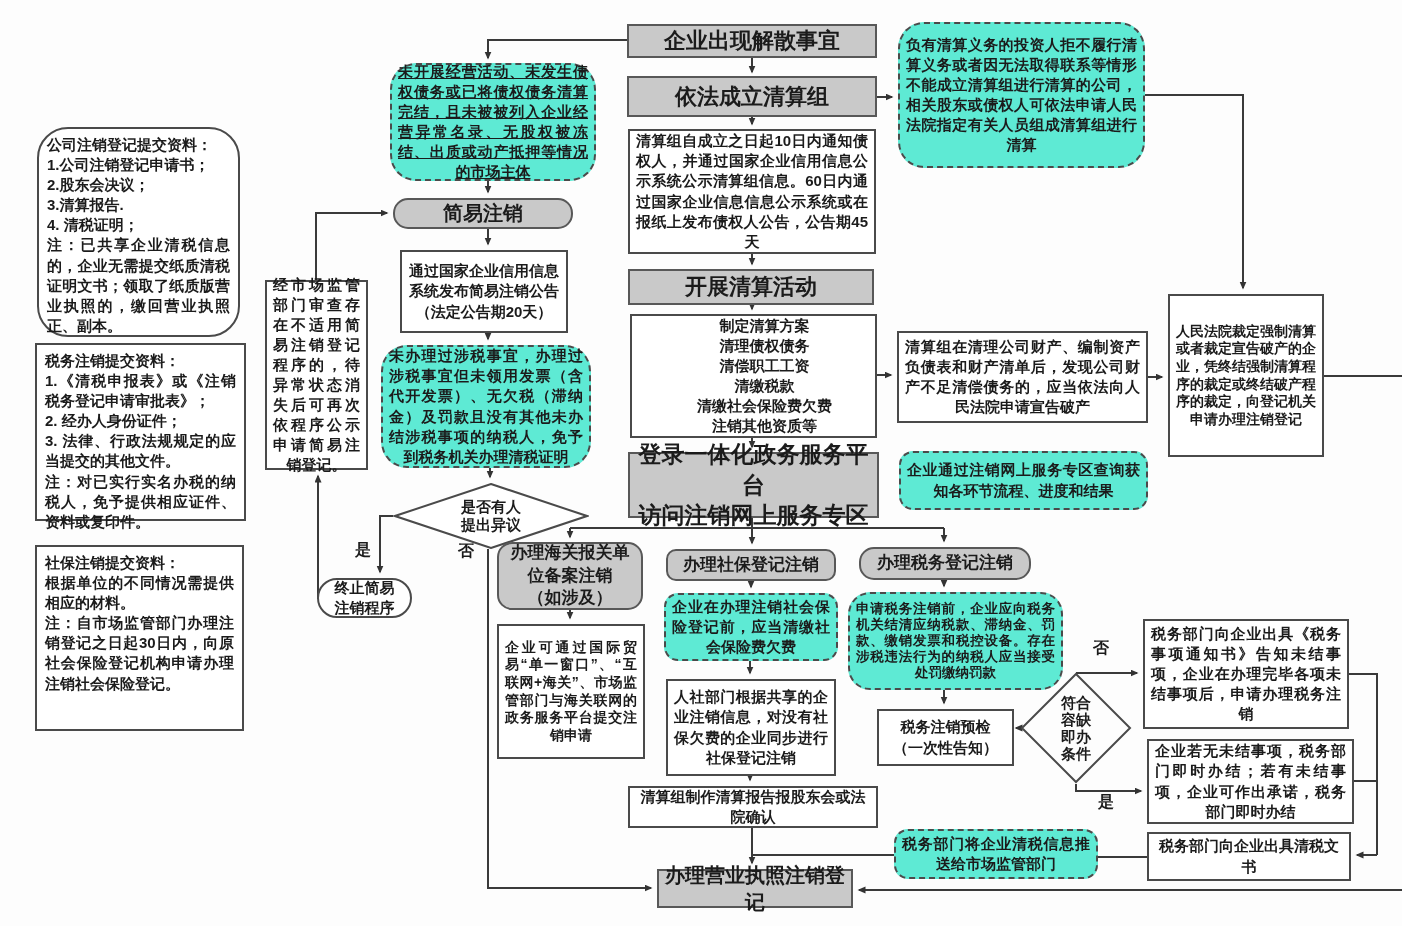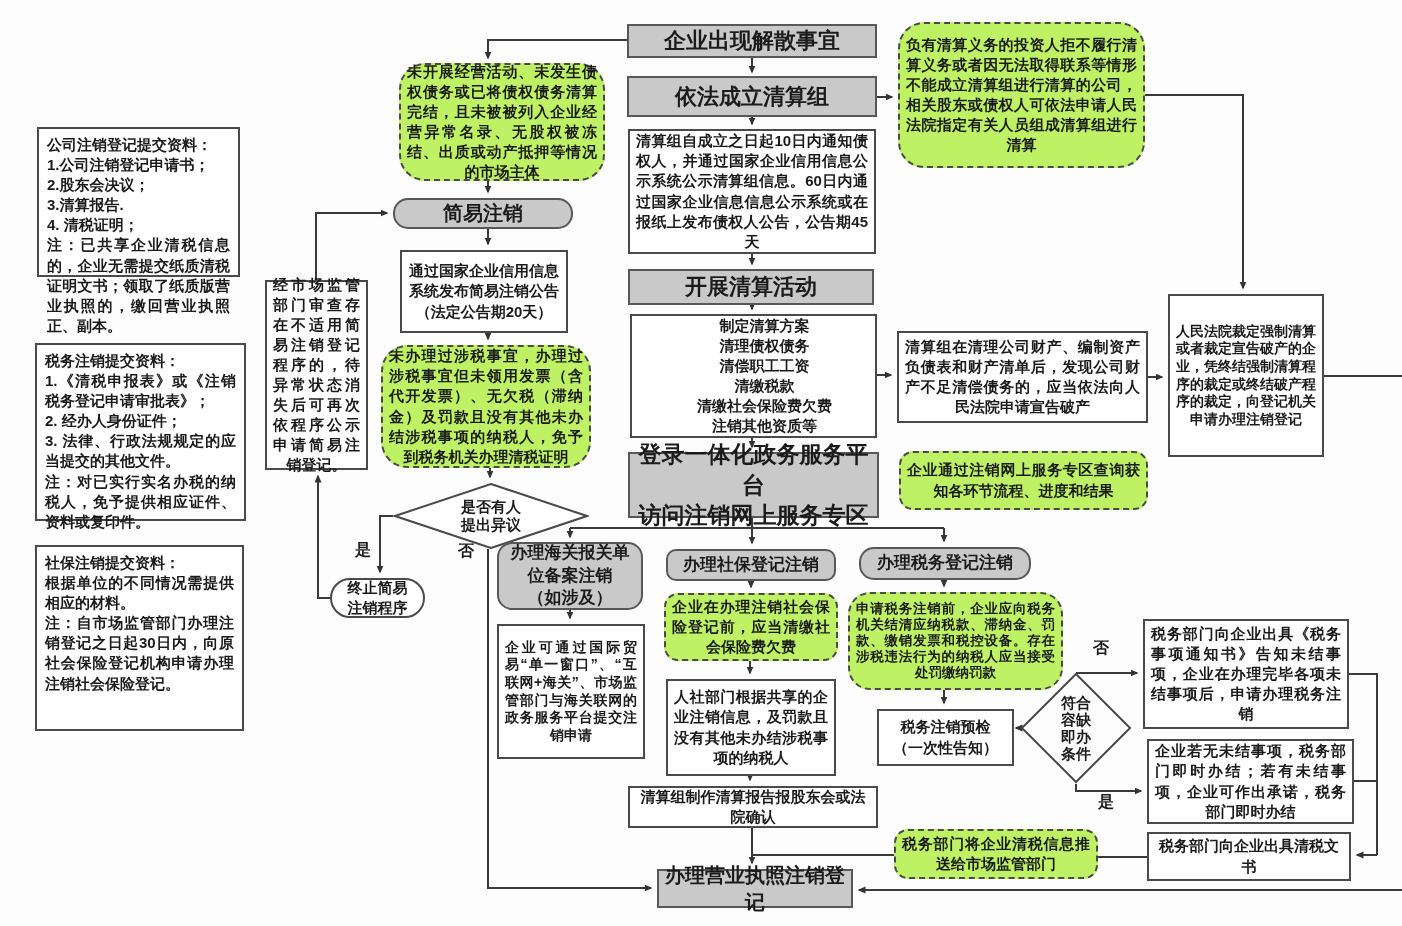--- a/index.html
+++ b/index.html
@@ -10,21 +10,21 @@
   #wires{position:absolute;left:0;top:0;width:1402px;height:926px;z-index:1;}
   .node{
     position:absolute;box-sizing:border-box;z-index:2;
     display:flex;align-items:center;justify-content:center;
     font-weight:bold;line-height:1.34;font-size:15px;
     padding:3px 6px;white-space:pre-line;
   }
   .white{background:#ffffff;border:2px solid #4a4a4a;}
   .gray{background:#c9c9c9;border:2px solid #585858;}
   .gray-round{background:#c9c9c9;border:2px solid #585858;border-radius:15px;}
-  .dashed{background:#bef264;border:2px dashed #4a4a4a;border-radius:26px;}
+  .dashed{background:#5eead4;border:2px dashed #4a4a4a;border-radius:26px;}
   .r14{border-radius:14px;}
   .center{text-align:center;}
   .para{text-align:justify;text-align-last:center;}
   .note{text-align:justify;text-align-last:left;align-items:flex-start;padding:6px 8px;}
   .h22{font-size:22px;}
   .h21{font-size:23px;}
   .h20{font-size:20px;}
   .h17{font-size:17px;}
   .f14{font-size:14px;line-height:1.26;}
   .f135{font-size:13.5px;line-height:1.2;}
@@ -83,21 +83,21 @@
       <path d="M877 375 H891" marker-end="url(#arr)"></path>
       <path d="M1148 377 H1162" marker-end="url(#arr)"></path>
       <path d="M1324 376 H1445 V890 H859" marker-end="url(#arr)"></path>
       <path d="M1349 674 H1377 V855"></path>
       <path d="M1354 781 H1377"></path>
       <path d="M1377 855 H1357" marker-end="url(#arr)"></path>
       <path d="M1147 857 H1098"></path>
     </g>
   </svg>
 
-  <div class="node white note" style="left:37px;top:127px;width:203px;height:150px;">公司注销登记提交资料：
+  <div class="node white note" style="left:37px;top:127px;width:203px;height:210px;border-radius:31px;">公司注销登记提交资料：
 1.公司注销登记申请书；
 2.股东会决议；
 3.清算报告.
 4. 清税证明；
 注：已共享企业清税信息的，企业无需提交纸质清税证明文书；领取了纸质版营业执照的，缴回营业执照正、副本。</div>
   <div class="node white note" style="left:35px;top:343px;width:211px;height:178px;">税务注销提交资料：
 1.《清税申报表》或《注销税务登记申请审批表》；
 2. 经办人身份证件；
 3. 法律、行政法规规定的应当提交的其他文件。
 注：对已实行实名办税的纳税人，免予提供相应证件、资料或复印件。</div>
@@ -115,44 +115,44 @@
 清偿职工工资
 清缴税款
 清缴社会保险费欠费
 注销其他资质等</div>
   <div class="node white para" style="left:897px;top:331px;width:251px;height:92px;">清算组在清理公司财产、编制资产负债表和财产清单后，发现公司财产不足清偿债务的，应当依法向人民法院申请宣告破产</div>
   <div class="node white para f14" style="left:1168px;top:294px;width:156px;height:163px;">人民法院裁定强制清算或者裁定宣告破产的企业，凭终结强制清算程序的裁定或终结破产程序的裁定，向登记机关申请办理注销登记</div>
   <div class="node gray center h21" style="left:628px;top:452px;width:251px;height:66px;">登录一体化政务服务平台
 访问注销网上服务专区</div>
   <div class="node dashed para r14" style="left:899px;top:451px;width:249px;height:59px;">企业通过注销网上服务专区查询获知各环节流程、进度和结果</div>
 
-  <div class="node dashed para" style="left:399px;top:63px;width:206px;height:118px;">未开展经营活动、未发生债权债务或已将债权债务清算完结，且未被被列入企业经营异常名录、无股权被冻结、出质或动产抵押等情况的市场主体</div>
+  <div class="node dashed para" style="left:390px;top:63px;width:206px;height:118px;text-decoration:underline;">未开展经营活动、未发生债权债务或已将债权债务清算完结，且未被被列入企业经营异常名录、无股权被冻结、出质或动产抵押等情况的市场主体</div>
   <div class="node gray-round center h20" style="left:393px;top:198px;width:180px;height:31px;">简易注销</div>
   <div class="node white center" style="left:400px;top:250px;width:168px;height:83px;">通过国家企业信用信息系统发布简易注销公告
 （法定公告期20天）</div>
   <div class="node white para" style="left:265px;top:280px;width:103px;height:190px;">经市场监管部门审查存在不适用简易注销登记程序的，待异常状态消失后可再次依程序公示申请简易注销登记。</div>
   <div class="node dashed para" style="left:381px;top:345px;width:210px;height:123px;">未办理过涉税事宜，办理过涉税事宜但未领用发票（含代开发票）、无欠税（滞纳金）及罚款且没有其他未办结涉税事项的纳税人，免予到税务机关办理清税证明</div>
 
   <div class="diamond" style="left:393px;top:483px;width:196px;height:66px;">
     <svg width="196" height="66" viewBox="0 0 196 66">
       <polygon points="98,1 194,33 98,65 2,33" fill="#ffffff" stroke="#4a4a4a" stroke-width="2"></polygon>
     </svg>
     <div class="dtext">是否有人
 提出异议</div>
   </div>
-  <div class="node white center" style="left:330px;top:578px;width:95px;height:40px;border-radius:20px;">终止简易
+  <div class="node white center" style="left:317px;top:578px;width:95px;height:40px;border-radius:20px;">终止简易
 注销程序</div>
 
   <div class="node gray-round center h17" style="left:497px;top:542px;width:146px;height:68px;">办理海关报关单位备案注销
 （如涉及）</div>
   <div class="node white para f14" style="left:497px;top:624px;width:148px;height:135px;">企业可通过国际贸易“单一窗口”、“互联网+海关”、市场监管部门与海关联网的政务服务平台提交注销申请</div>
 
   <div class="node gray-round center h17" style="left:666px;top:549px;width:170px;height:32px;border-radius:10px;">办理社保登记注销</div>
   <div class="node dashed para r14" style="left:664px;top:593px;width:174px;height:68px;">企业在办理注销社会保险登记前，应当清缴社会保险费欠费</div>
-  <div class="node white para" style="left:666px;top:679px;width:170px;height:97px;">人社部门根据共享的企业注销信息，及罚款且没有其他未办结涉税事项的纳税人</div>
+  <div class="node white para" style="left:666px;top:679px;width:170px;height:97px;">人社部门根据共享的企业注销信息，对没有社保欠费的企业同步进行社保登记注销</div>
 
   <div class="node gray-round center h17" style="left:859px;top:547px;width:172px;height:33px;border-radius:15px;">办理税务登记注销</div>
   <div class="node dashed para f135" style="left:848px;top:592px;width:215px;height:98px;border-radius:22px;">申请税务注销前，企业应向税务机关结清应纳税款、滞纳金、罚款、缴销发票和税控设备。存在涉税违法行为的纳税人应当接受处罚缴纳罚款</div>
   <div class="node white center" style="left:877px;top:709px;width:137px;height:57px;">税务注销预检
 （一次性告知）</div>
 
   <div class="diamond" style="left:1020px;top:672px;width:112px;height:112px;">
     <svg width="112" height="112" viewBox="0 0 112 112">
       <polygon points="56,2 110,56 56,110 2,56" fill="#fdfdfd" stroke="#4a4a4a" stroke-width="2"></polygon>
     </svg>

